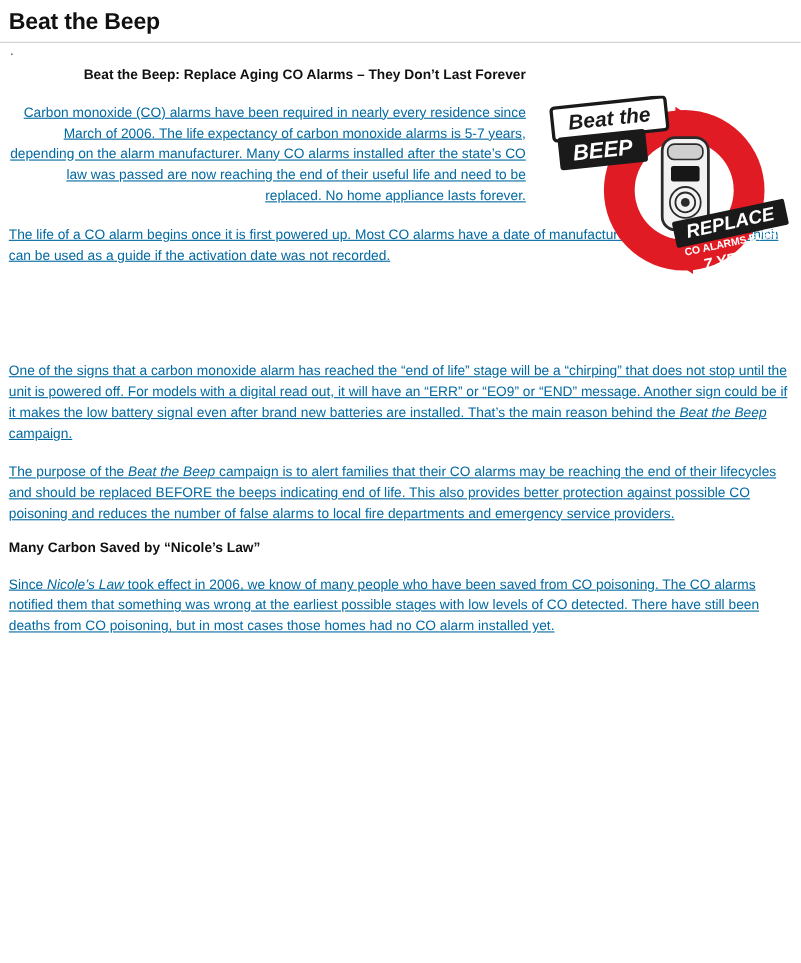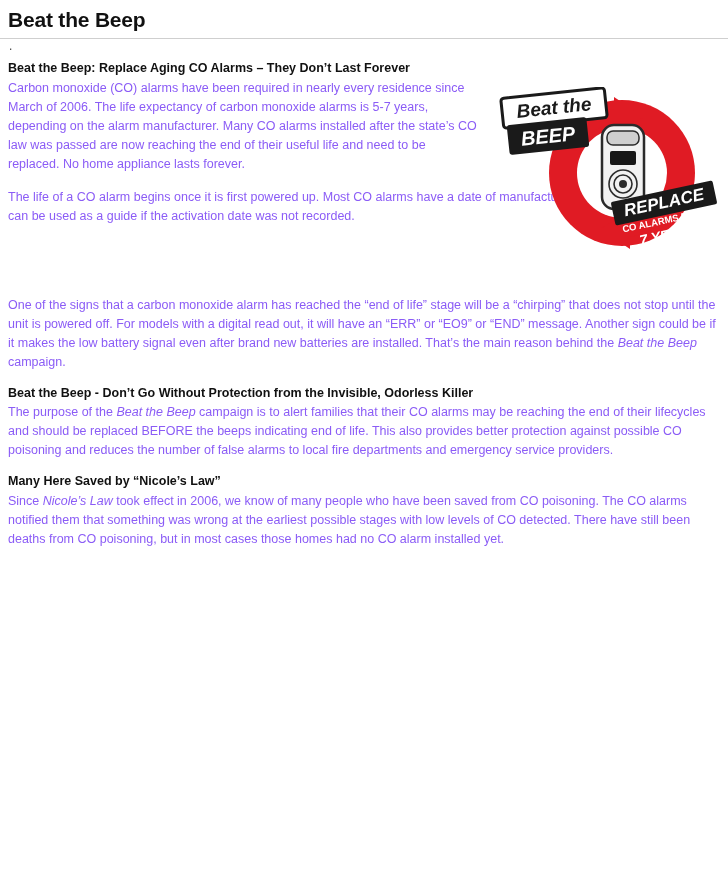--- a/index.html
+++ b/index.html
@@ -56,24 +56,25 @@
   h2.heading {
     font-size: 12.5px;
     font-weight: bold;
     color: #111111;
     margin: 0 0 2px 0;
     line-height: 1.25;
   }
   p.para {
     font-size: 12.5px;
     line-height: 1.52;
-    margin: 0 0 14px 0;
-    color: #8b5cf6;
+    margin: 16px 0 14px 0;
+    color: #0369a1;
+    text-decoration: underline;
   }
-  .narrow { width: 470px; }
+  .narrow { width: 470px; text-align: right; }
   .italic { font-style: italic; }
   .gap-block { height: 56px; }
   .lower-sections { margin-top: 0; }
 </style>
 </head>
 <body>
 
 <div class="page">
 
   <h1 class="page-title">Beat the Beep</h1>
@@ -127,24 +128,23 @@
 
     <div class="gap-block"></div>
 
     <div class="lower-sections">
 
       <div class="section">
         <p class="para">One of the signs that a carbon monoxide alarm has reached the “end of life” stage will be a “chirping” that does not stop until the unit is powered off. For models with a digital read out, it will have an “ERR” or “EO9” or “END” message. Another sign could be if it makes the low battery signal even after brand new batteries are installed. That’s the main reason behind the <span class="italic">Beat the Beep</span> campaign.</p>
       </div>
 
       <div class="section">
-        <h2 class="heading">Beat the Beep - Don’t Go Without Protection from the Invisible, Odorless Killer</h2>
         <p class="para">The purpose of the <span class="italic">Beat the Beep</span> campaign is to alert families that their CO alarms may be reaching the end of their lifecycles and should be replaced BEFORE the beeps indicating end of life. This also provides better protection against possible CO poisoning and reduces the number of false alarms to local fire departments and emergency service providers.</p>
       </div>
 
       <div class="section">
-        <h2 class="heading">Many Here Saved by “Nicole’s Law”</h2>
+        <h2 class="heading">Many Carbon Saved by “Nicole’s Law”</h2>
         <p class="para">Since <span class="italic">Nicole’s Law</span> took effect in 2006, we know of many people who have been saved from CO poisoning. The CO alarms notified them that something was wrong at the earliest possible stages with low levels of CO detected. There have still been deaths from CO poisoning, but in most cases those homes had no CO alarm installed yet.</p>
       </div>
 
     </div>
   </div>
 </div>
 
 </body></html>

